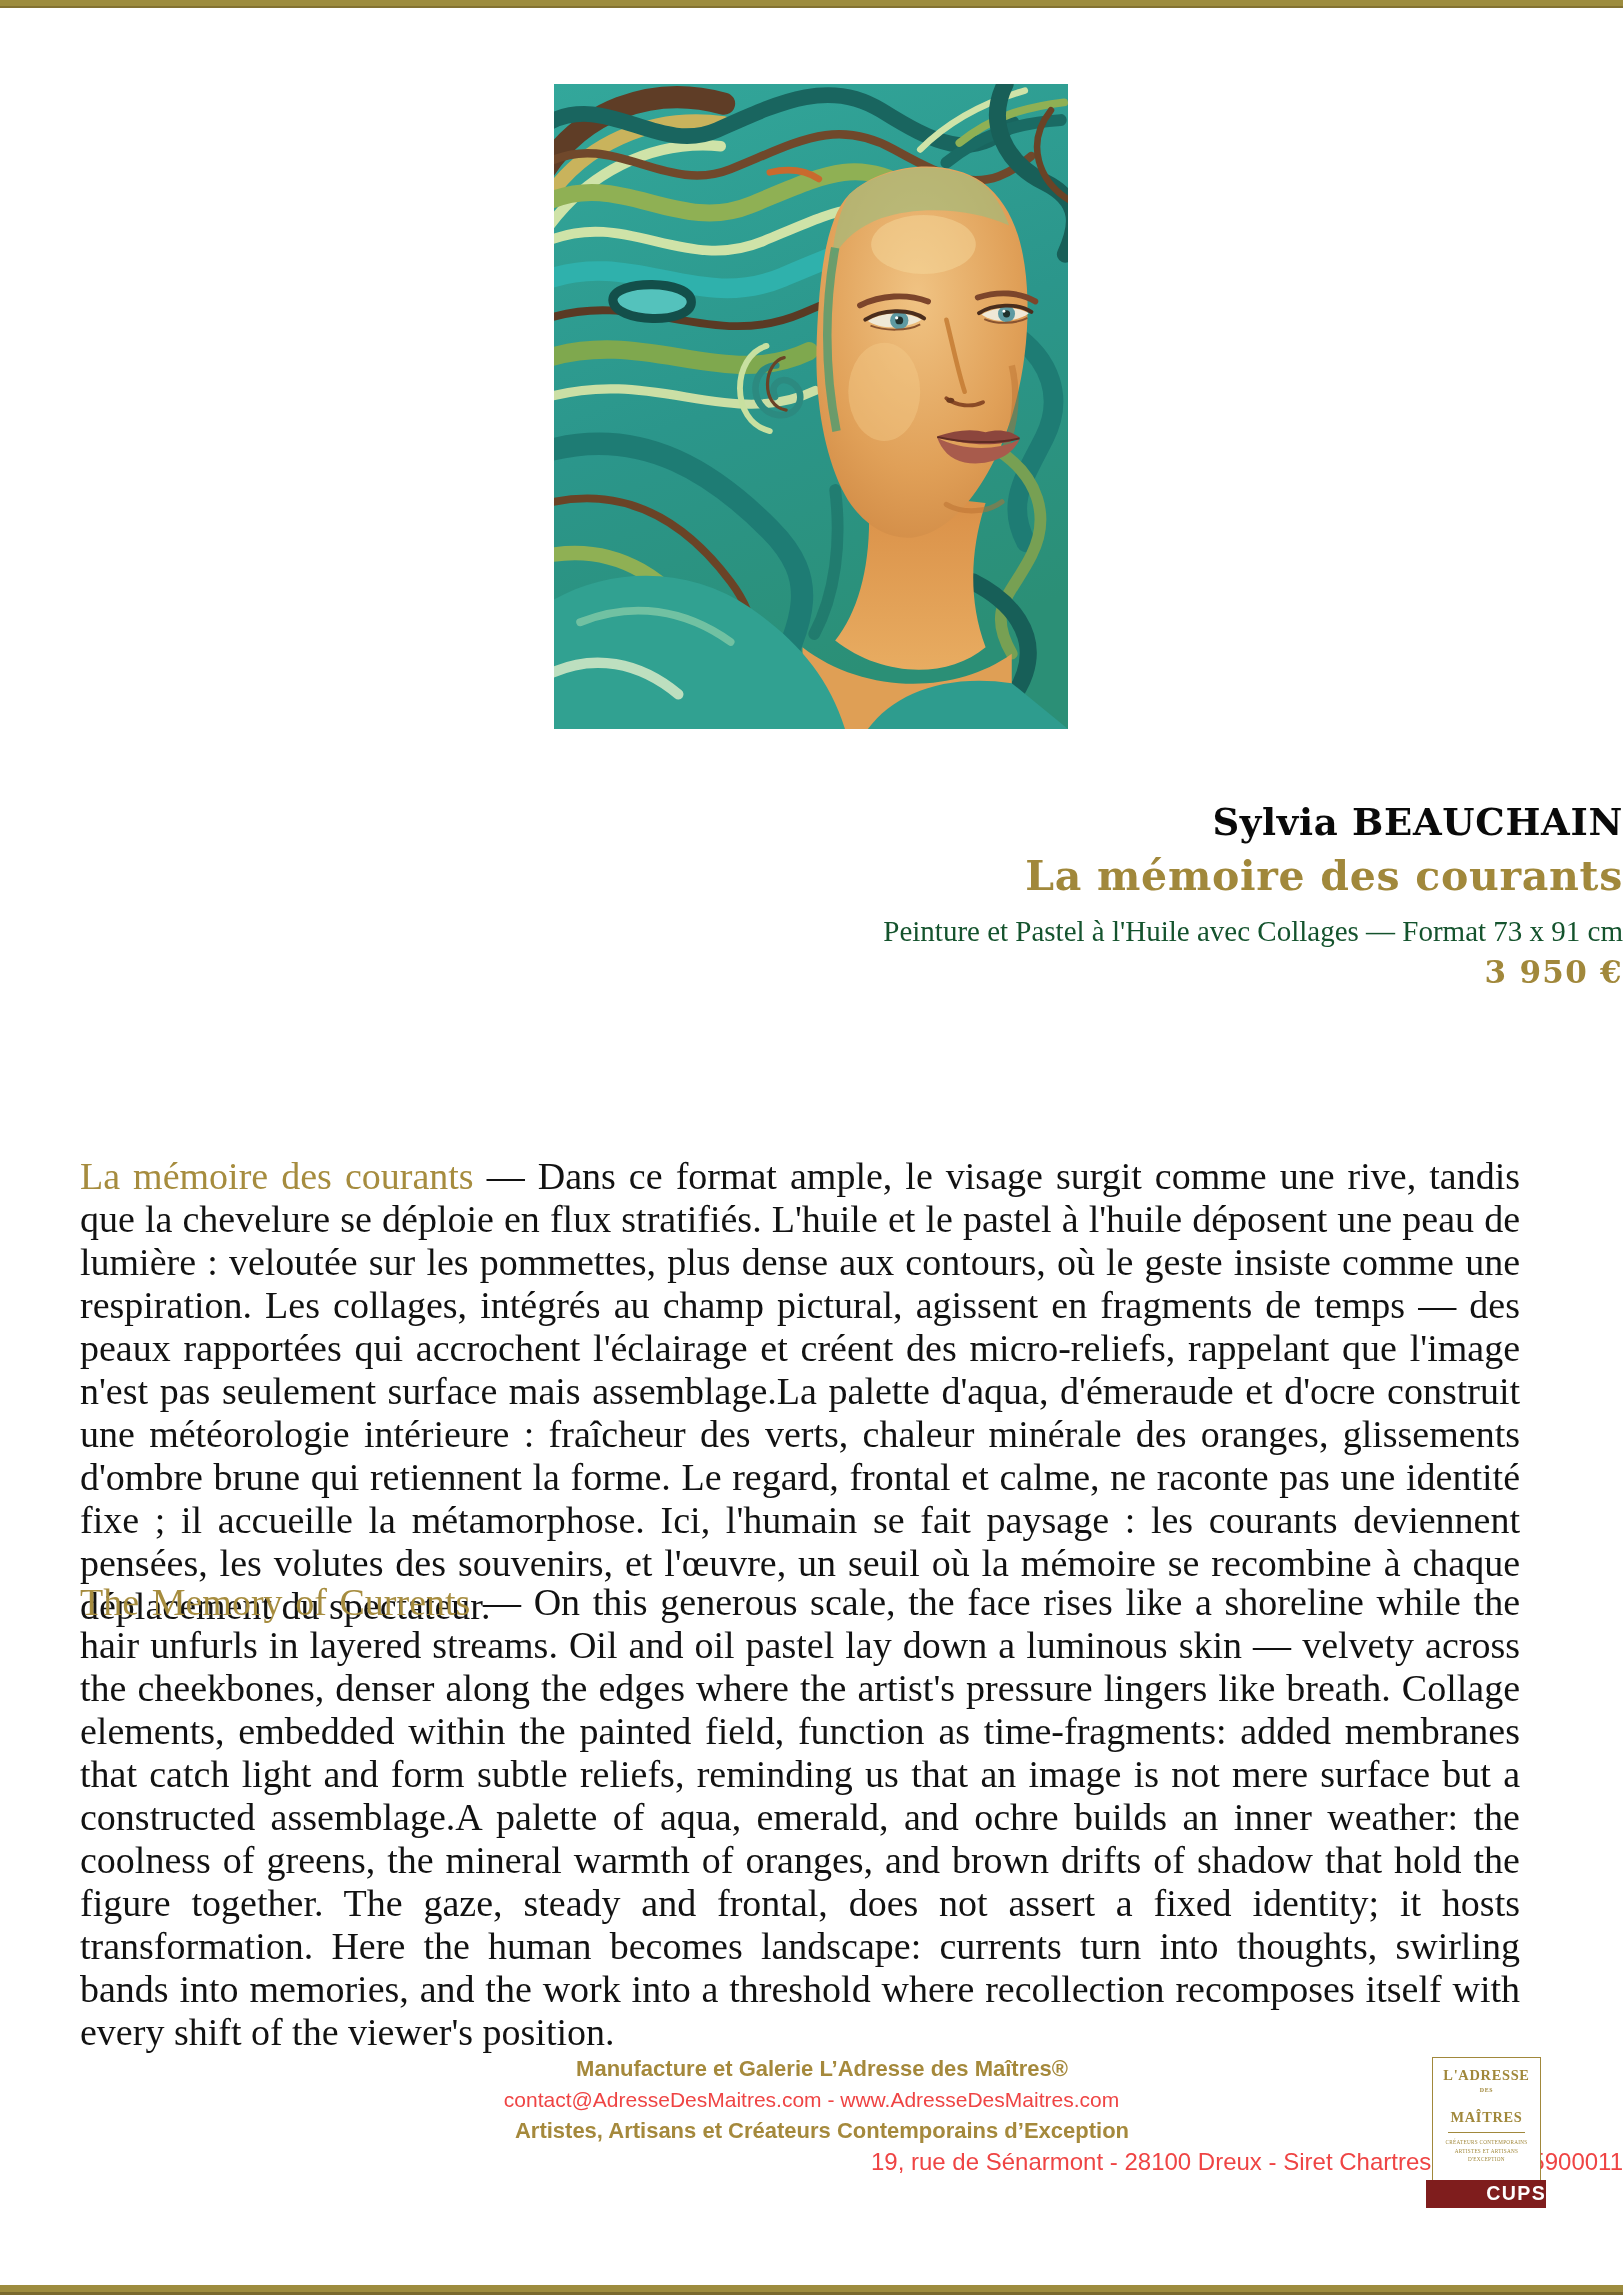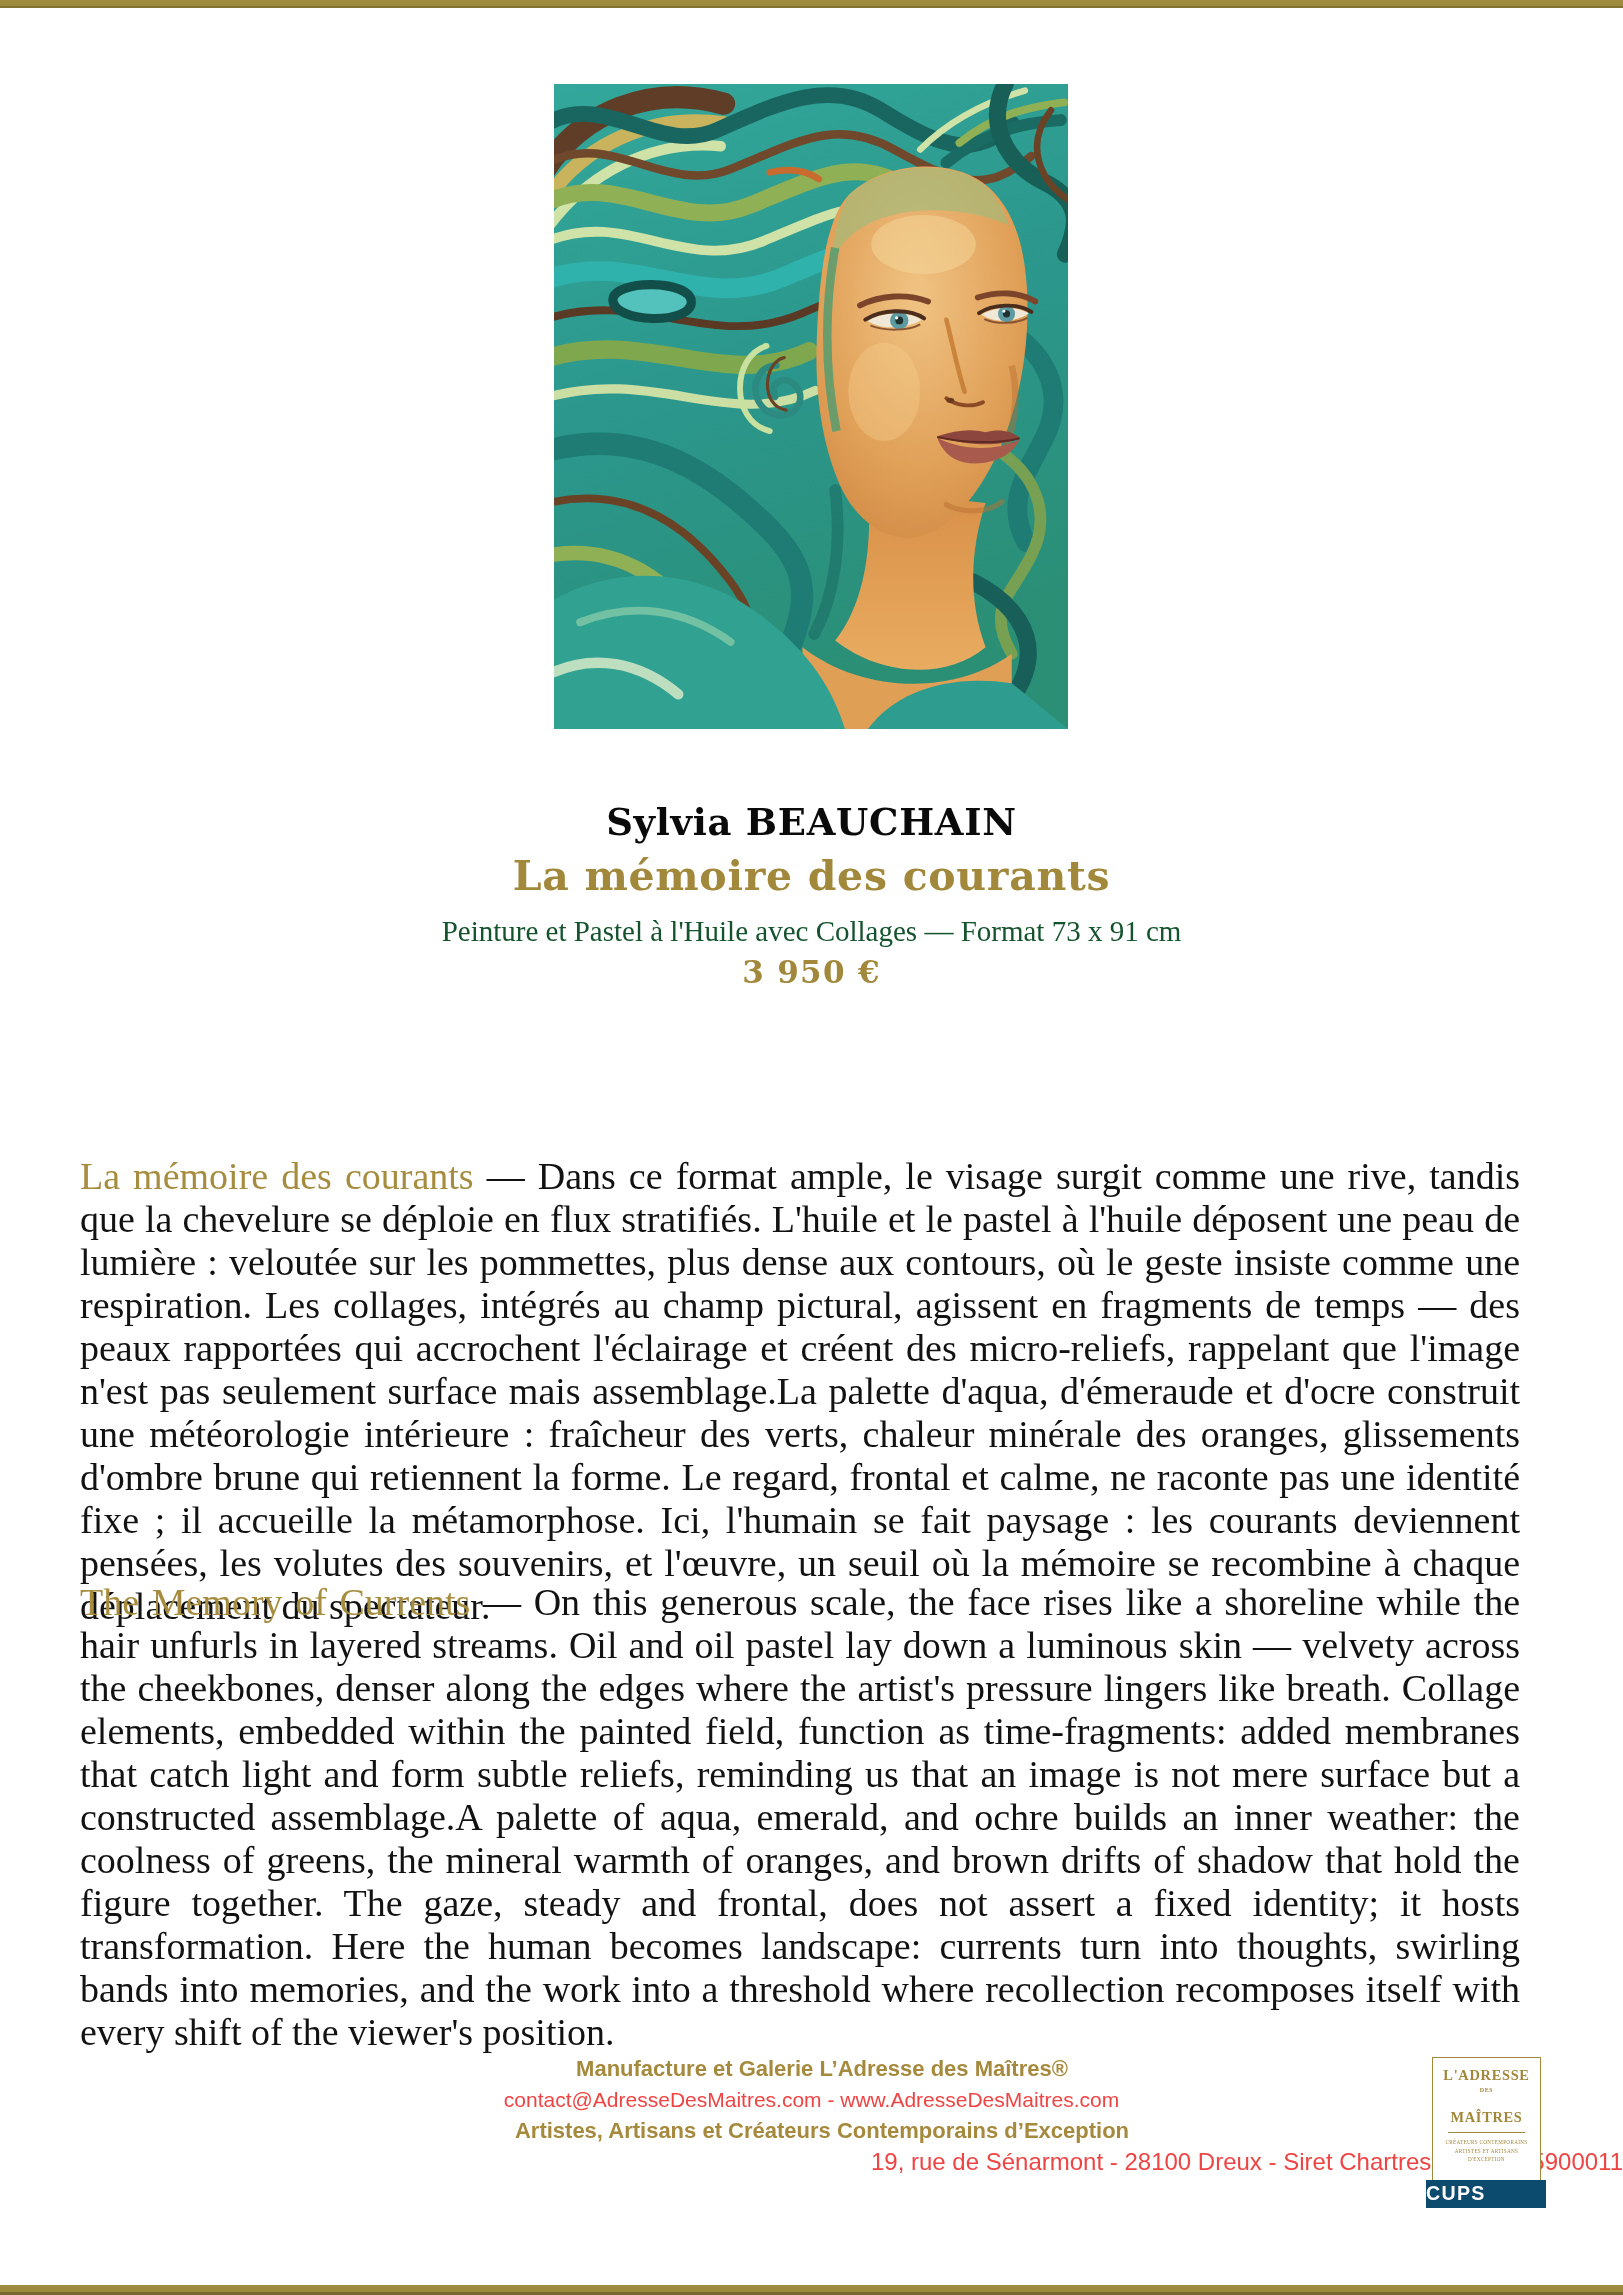--- a/index.html
+++ b/index.html
@@ -16,21 +16,21 @@
     background:#9D8C3E; border-bottom:2px solid #837232;
   }
   .bottom-bar {
     position:absolute; left:0; bottom:0; width:1623px; height:10.5px;
     background:#9D8C3E; border-bottom:3.3px solid #79692E;
   }
   .artwork {
     position:absolute; left:554px; top:84px; width:514px; height:645px;
     display:block;
   }
-  .center-line { position:absolute; left:0; width:1623px; text-align:center; }
+  .center-line { position:absolute; left:0; width:1623px; text-align:right; }
   .artist {
     top:800px;
     font-family:"DejaVu Serif", serif;
     font-weight:bold; font-size:37px; color:#0a0a0a; letter-spacing:0.7px;
   }
   .title {
     top:852px;
     font-family:"DejaVu Serif", serif;
     font-weight:bold; font-size:41px; color:#A1883B; letter-spacing:0.7px;
   }
@@ -67,23 +67,23 @@
     text-align:center; color:#A1883B;
     font-family:"Liberation Serif", serif;
   }
   .logo-l1 { font-size:14.4px; letter-spacing:0.7px; margin-top:8.5px; font-weight:bold; }
   .logo-l2 { font-size:5.9px;  letter-spacing:0.7px; margin-top:3.3px; font-weight:bold; }
   .logo-l3 { font-size:14.4px; letter-spacing:0.7px; margin-top:16px; font-weight:bold; }
   .logo-rule { width:77px; height:0.7px; background:#A1883B; margin:6.5px auto 5.2px auto; }
   .logo-small { font-size:5.2px; line-height:8.5px; letter-spacing:0.3px; }
   .cups-badge {
     position:absolute; left:1426px; top:2180px; width:120px; height:27.5px;
-    background:#0c4a6e; color:#ffffff;
+    background:#7f1d1d; color:#ffffff;
     font-family:"Liberation Sans", sans-serif; font-weight:bold; font-size:19.6px;
-    letter-spacing:1.3px; text-align:left; line-height:27.5px;
+    letter-spacing:1.3px; text-align:right; line-height:27.5px;
   }
 </style>
 </head>
 <body>
 
 <div class="top-bar"></div>
 
 <svg class="artwork" viewBox="0 0 786 985" preserveAspectRatio="none" aria-hidden="true">
   <defs>
     <linearGradient id="bgGrad" x1="0" y1="0" x2="0.3" y2="1">

